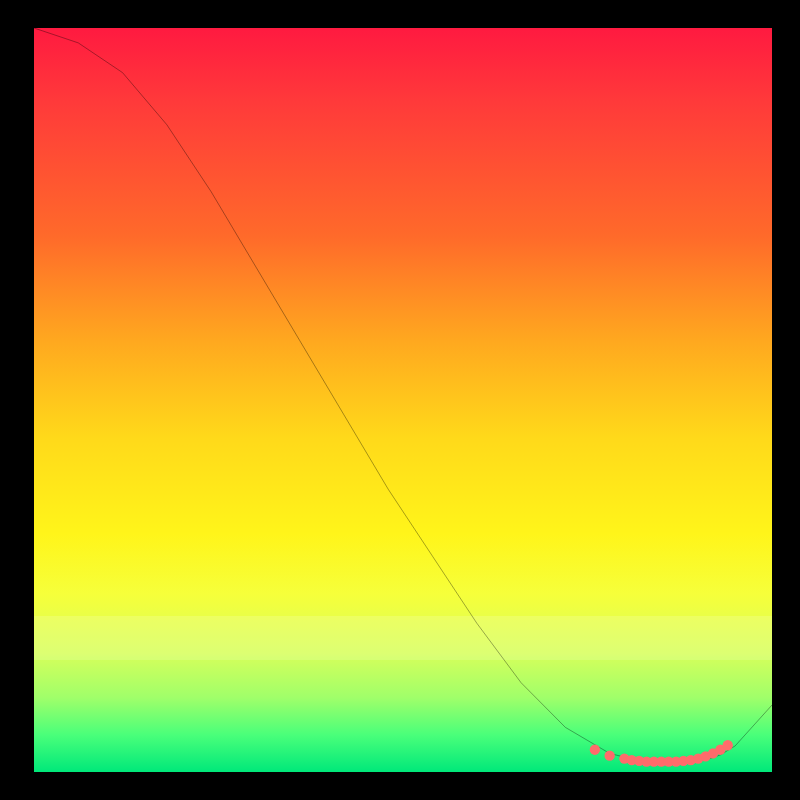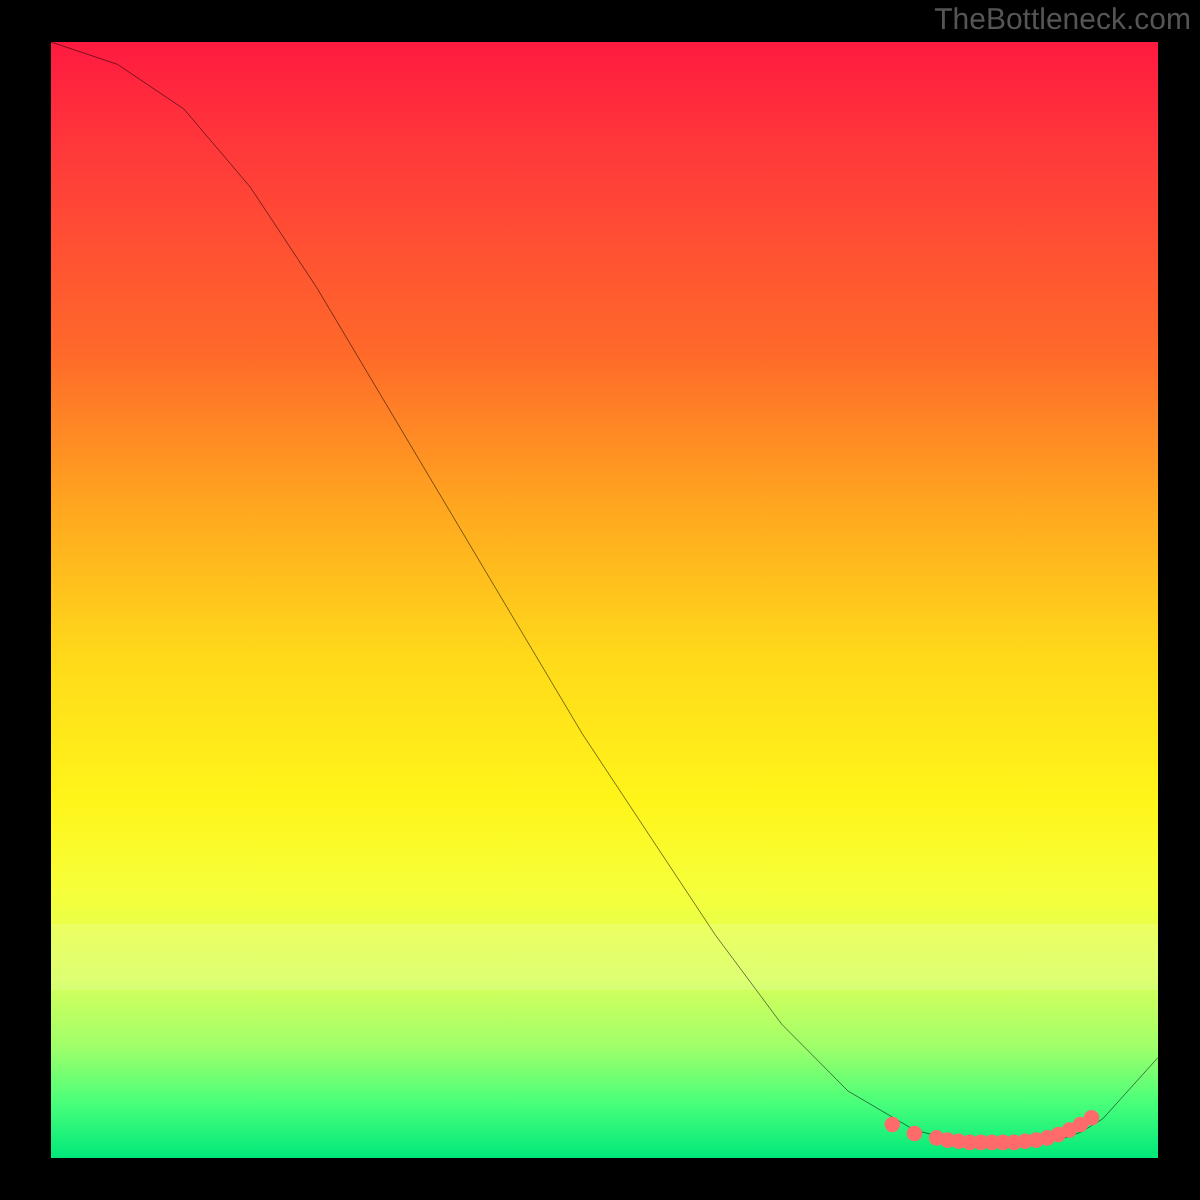--- a/index.html
+++ b/index.html
@@ -62,21 +62,20 @@
     left: 0; top: 0;
     width: 100%; height: 100%;
     overflow: visible;
   }
 </style>
 </head>
 <body>
 
 <div class="frame">
 
-  <div class="watermark">TheBottleneck.com</div>
 
   <div class="plot">
     <div class="pale-band"></div>
 
     <svg class="curve" viewBox="0 0 100 100" preserveAspectRatio="none">
       <path id="curve-path" fill="none" stroke="#000" stroke-width="0.35" vector-effect="non-scaling-stroke" d="M0.00 0.00 L6.00 2.00 L12.00 6.00 L18.00 13.00 L24.00 22.00 L30.00 32.00 L36.00 42.00 L42.00 52.00 L48.00 62.00 L54.00 71.00 L60.00 80.00 L66.00 88.00 L72.00 94.00 L78.00 97.50 L82.00 98.50 L85.00 98.70 L88.00 98.70 L91.00 98.40 L93.00 97.70 L95.00 96.50 L100.00 91.00"></path>
       <g id="dots">
           <circle cx="76.00" cy="97.00" r="0.7" fill="#ff6b6b"></circle>
           <circle cx="78.00" cy="97.80" r="0.7" fill="#ff6b6b"></circle>
           <circle cx="80.00" cy="98.20" r="0.7" fill="#ff6b6b"></circle>

